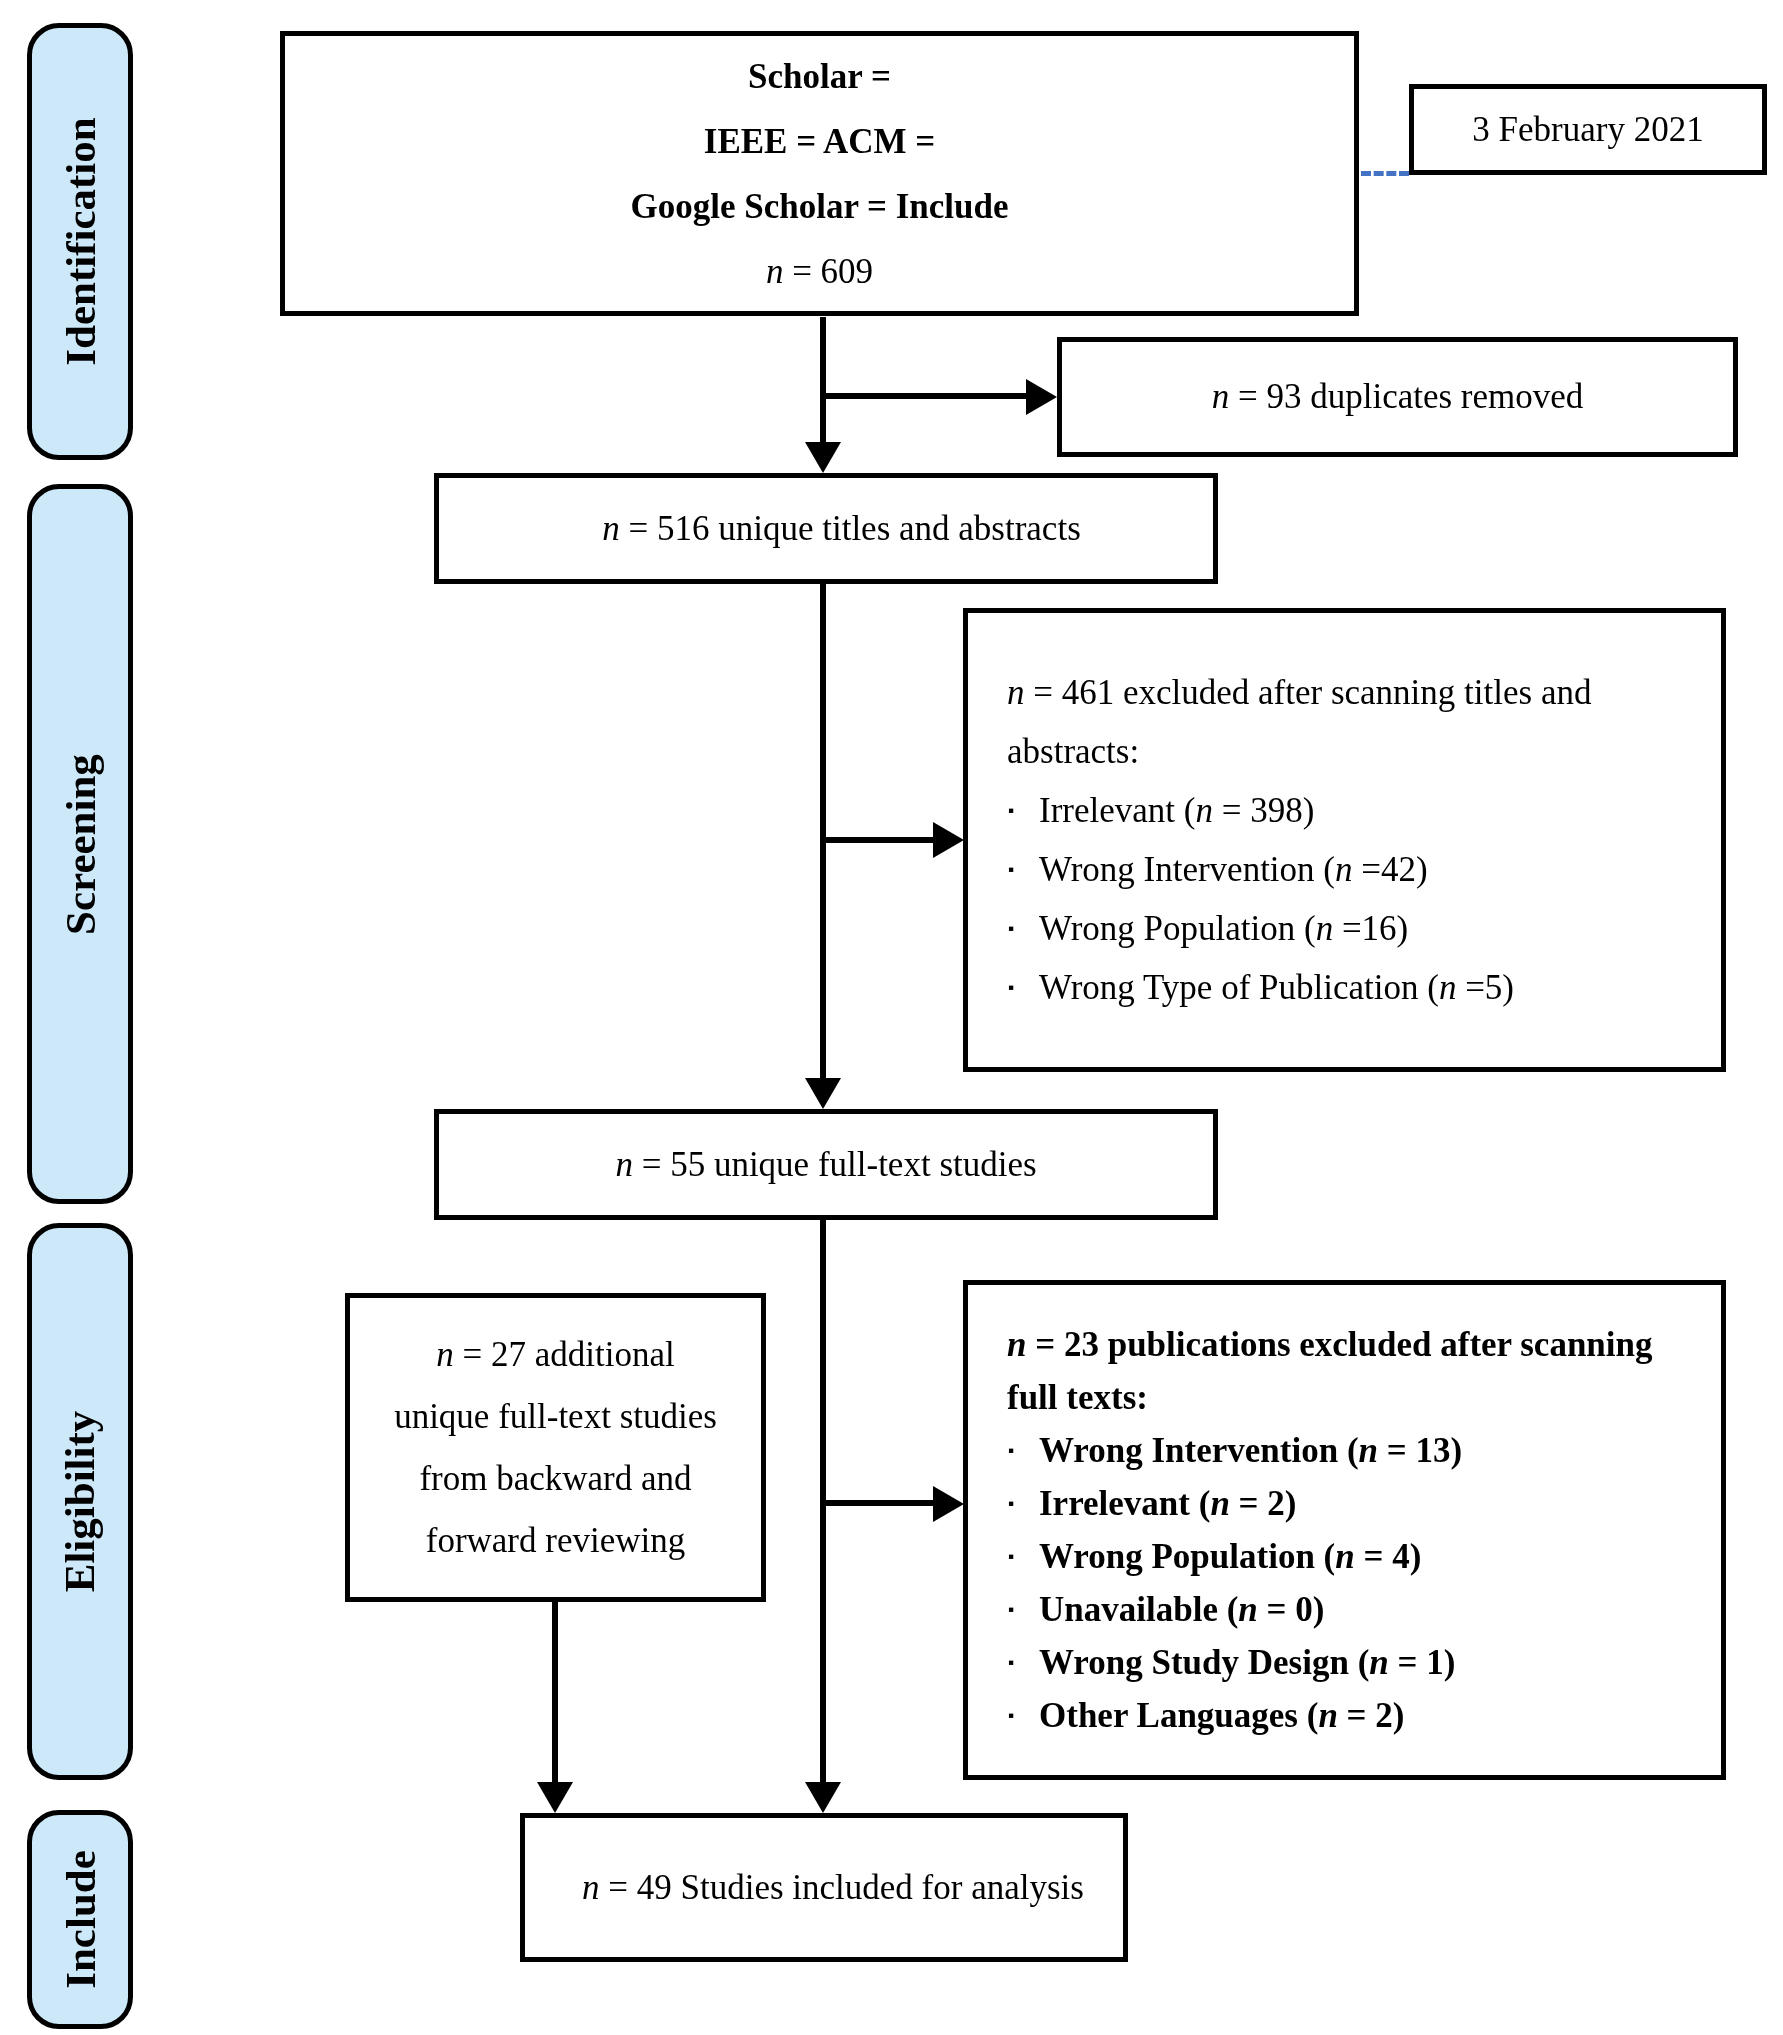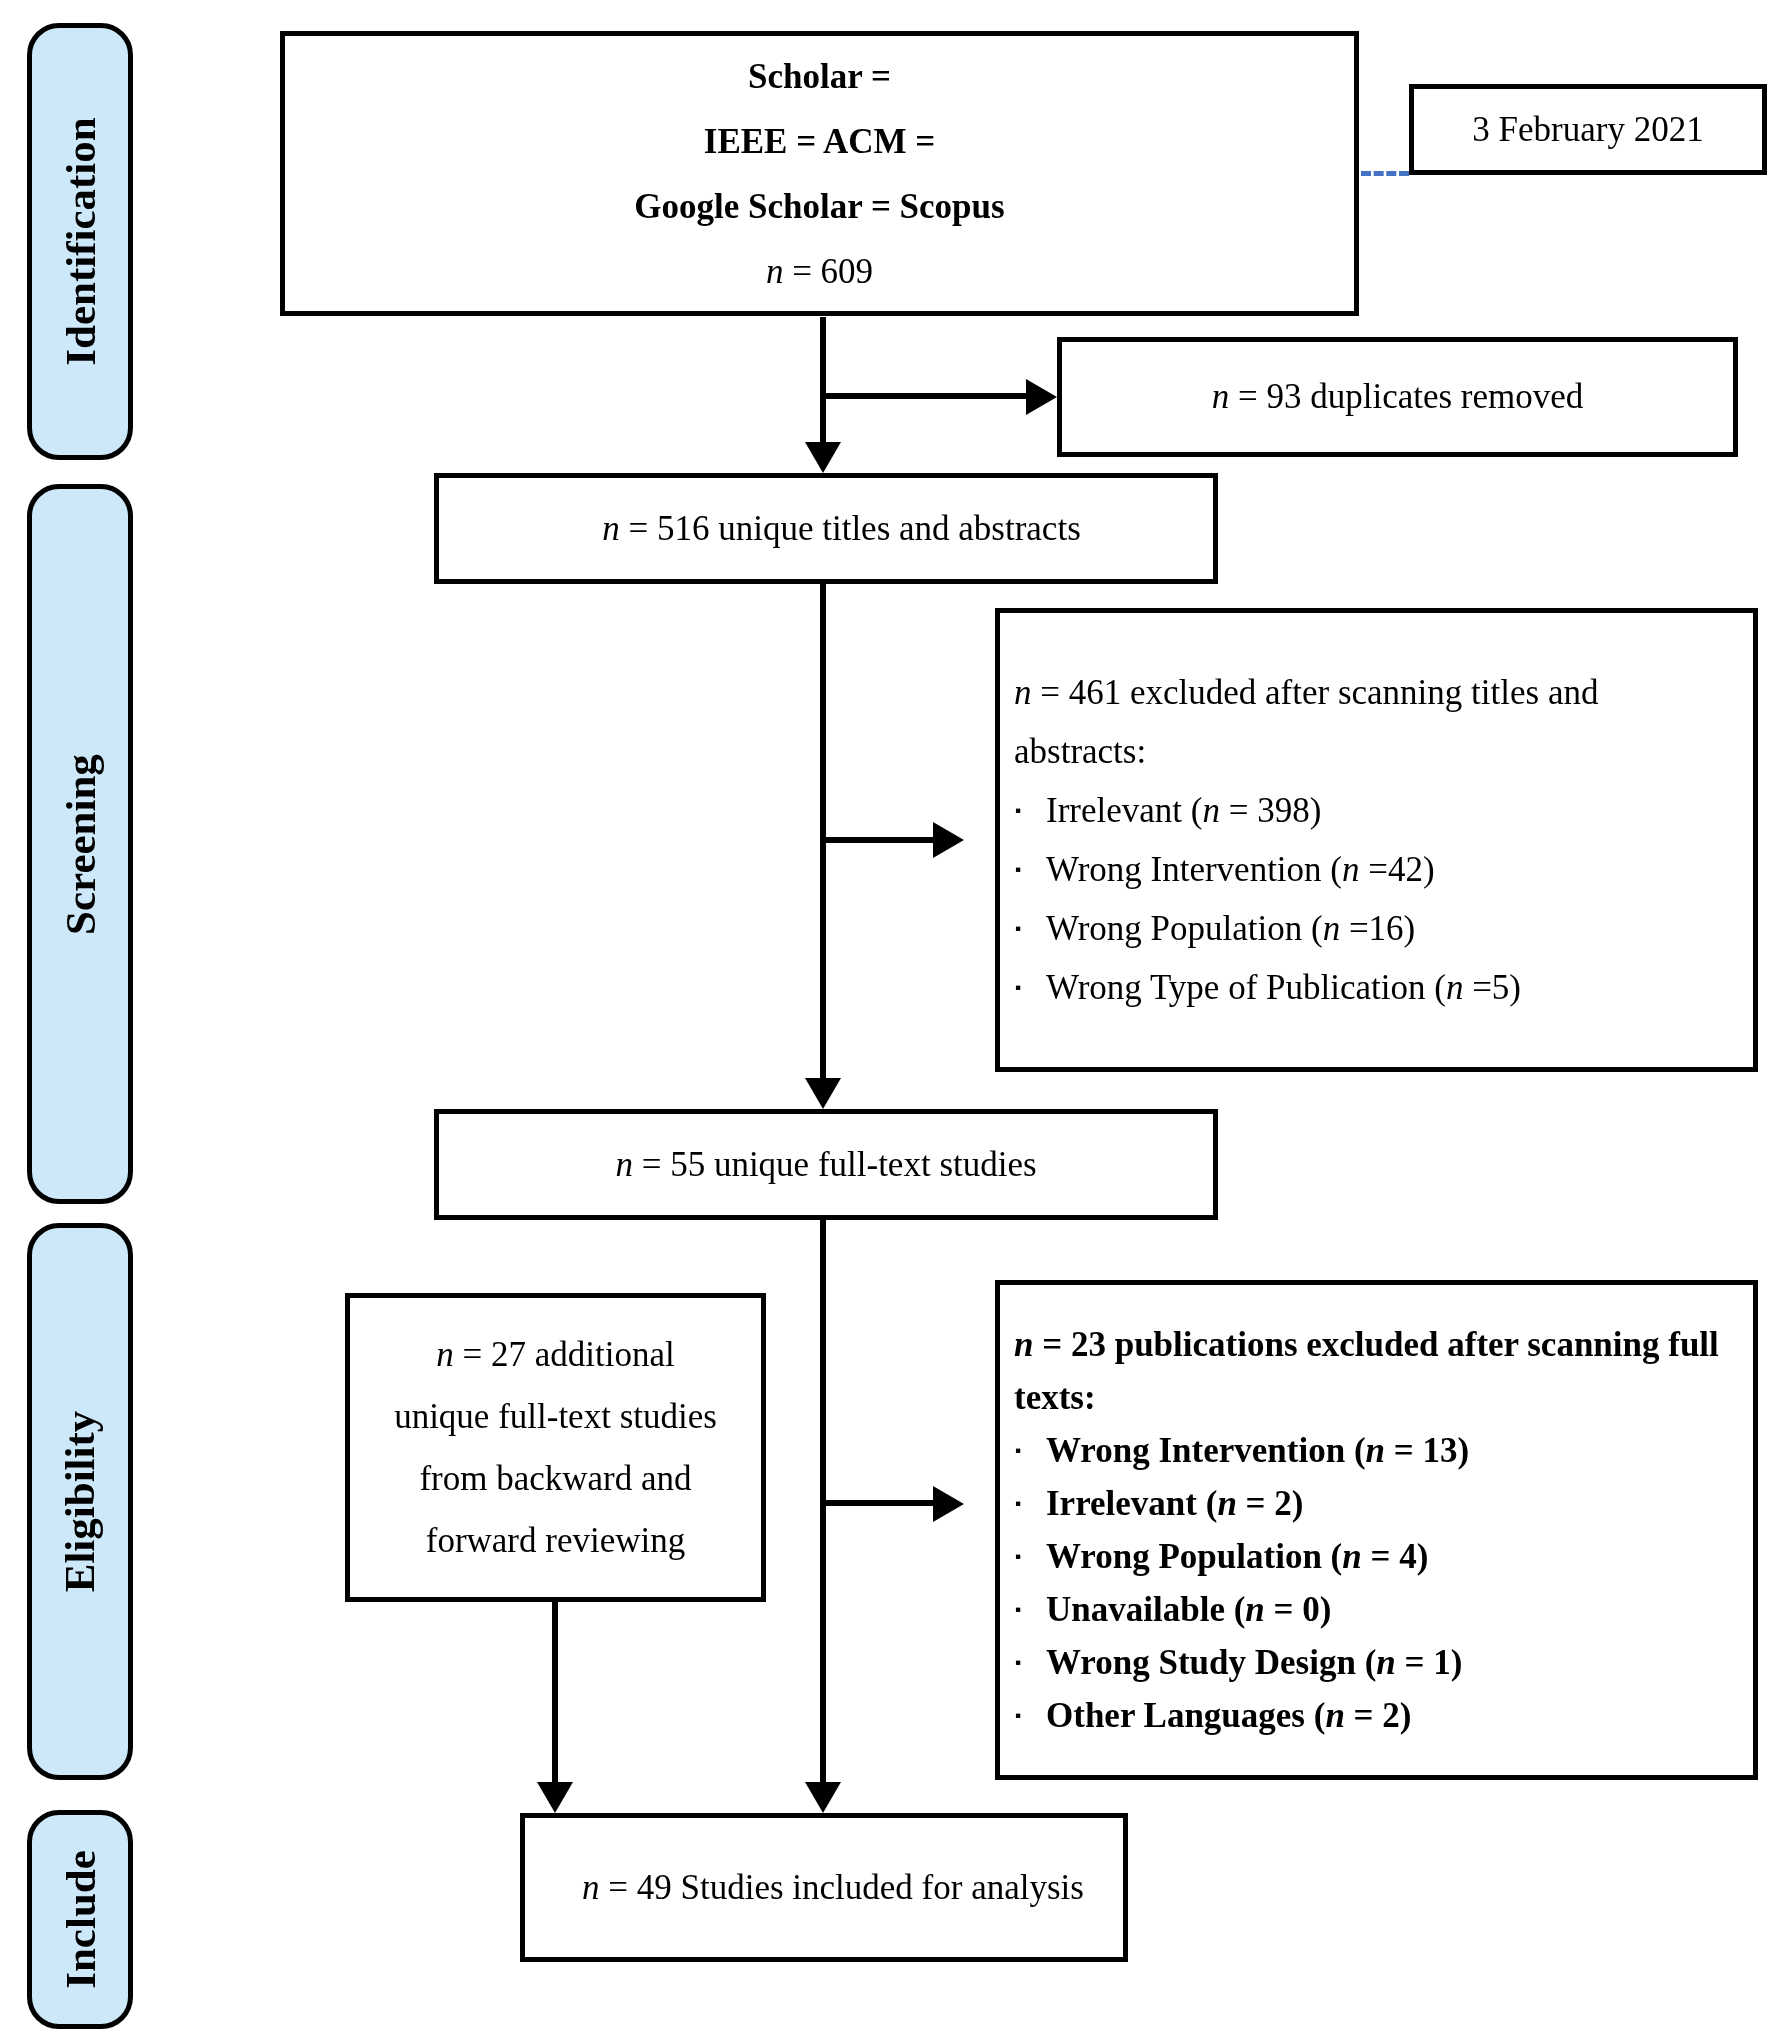--- a/index.html
+++ b/index.html
@@ -30,21 +30,21 @@
     font-weight:700;font-size:43px;white-space:nowrap;
     transform:rotate(-90deg);
   }
   
   .fbox{
     position:absolute;background:var(--box-bg,#fff);
     border:5.5px solid var(--line,#000);
     display:flex;flex-direction:column;align-items:center;justify-content:center;
     text-align:center;font-size:35px;line-height:60px;
   }
-  .fbox.leftalign{align-items:flex-start;text-align:left;padding-left:14px;padding-right:20px;margin-left:32px;}
+  .fbox.leftalign{align-items:flex-start;text-align:left;padding-left:39px;padding-right:20px;}
   .srcline{line-height:65px;}
   .b{font-weight:700;}
   .excl1-line{line-height:59px;}
   .excl2-line{line-height:53px;font-weight:bold;}
   .bullet{position:relative;padding-left:32px;}
   .bullet::before{content:"▪";position:absolute;left:1.1px;font-size:0.5em;}
   .inner-narrow{display:block;}
   
   .vshaft,.hshaft{position:absolute;background:var(--line,#000);}
   .vshaft{width:6px;}
@@ -72,21 +72,21 @@
   <div class="stage" style="top:1223px;height:557px;">
     <span class="stage-label">Eligibility</span>
   </div>
   <div class="stage" style="top:1810px;height:219px;">
     <span class="stage-label">Include</span>
   </div>
 
   <div class="fbox" style="left:280px;top:31px;width:1079px;height:285px;">
     <div class="srcline b">Scholar =</div>
     <div class="srcline b">IEEE = ACM =</div>
-    <div class="srcline b">Google Scholar = Scopus</div>
+    <div class="srcline b">Google Scholar = Include</div>
     <div class="srcline"><i>n</i> = 609</div>
   </div>
 
   <div class="dash-blue" style="left:1361px;top:171px;width:48px;"></div>
   <div class="fbox" style="left:1409px;top:84px;width:358px;height:91px;">
     <div>3 February 2021</div>
   </div>
 
   <div class="vshaft" style="left:820px;top:317px;height:129px;"></div>
   <div class="tri-down" style="left:805px;top:442px;"></div>

